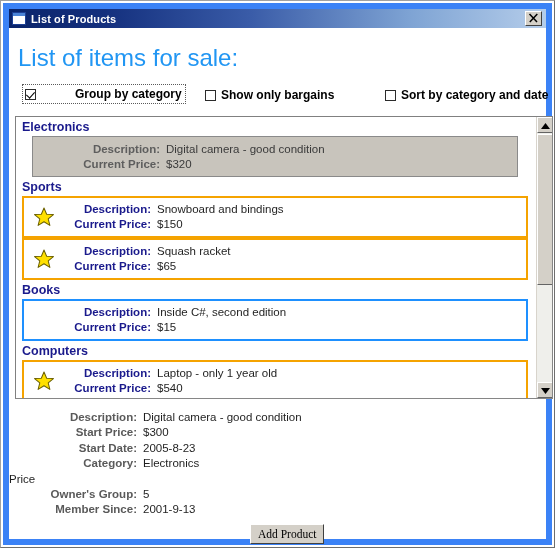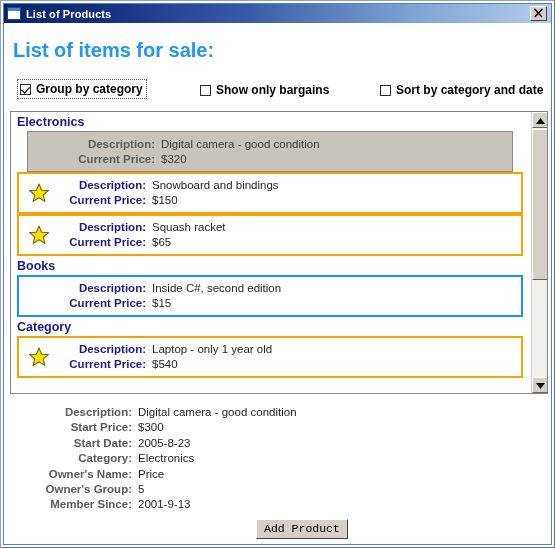--- a/index.html
+++ b/index.html
@@ -24,21 +24,21 @@
     background: #ffffff;
     border: 1px solid #a0a0a0;
     border-right-color: #6e6e6e;
     border-bottom-color: #6e6e6e;
   }
   .window-inner {
     position: absolute;
     left: 2px; top: 2px;
     right: 2px; bottom: 2px;
     background: #d946ef;
-    border: 1px solid #3b82f6;
+    border: 6px solid #3b82f6;
   }
 
   
   .titlebar {
     position: absolute;
     left: 0; top: 0;
     width: 100%;
     height: 19px;
     background: linear-gradient(to right, #0a246a 0%, #14307e 18%, #3a5ca8 45%, #7fa4d4 75%, #b5cdea 100%);
     display: flex;
@@ -91,22 +91,22 @@
     position: absolute;
     left: 0; top: 19px;
     right: 0; bottom: 0;
     background: #ffffff;
   }
 
   .heading {
     position: absolute;
     left: 9px;
     top: 16px;
-    font-size: 20px;
-    font-weight: bold;
+    font-size: 24px;
+    font-weight: normal;
     color: #2196f3;
     white-space: nowrap;
   }
 
   
   .checkbox-row {
     position: absolute;
     top: 58px;
     left: 0;
     width: 100%;
@@ -141,21 +141,21 @@
     content: "";
     position: absolute;
     left: 2px;
     top: 0px;
     width: 4px;
     height: 7px;
     border: solid #000000;
     border-width: 0 1.6px 1.6px 0;
     transform: rotate(42deg);
   }
-  #cb-group  { left: 13px;  top: -2px; }
+  #cb-group  { left: 13px;  top: -2px; gap: 34px; }
   #cb-barg   { left: 194px; top: 0px; justify-content: flex-end;  }
   #cb-sort   { left: 374px; top: 0px;  }
 
   
   .listpanel {
     position: absolute;
     left: 6px;
     top: 88px;
     width: 538px;
     height: 283px;
@@ -295,29 +295,29 @@
     white-space: nowrap;
   }
   .dvalue {
     color: #1f1f1f;
     white-space: nowrap;
   }
 
   
   .addbtn {
     position: absolute;
-    left: 252px;
+    left: 241px;
     top: 496px;
     min-width: 72px;
     height: 20px;
     box-sizing: border-box;
     background: #d4d0c8;
     border: 1px solid;
     border-color: #ffffff #404040 #404040 #ffffff;
-    font-family: Liberation Mono, monospace;
+    font-family: Liberation Serif, serif;
     font-size: 11.5px;
     color: #000000;
     padding: 0 7px;
     cursor: pointer;
     line-height: 18px;
     text-align: left;
   }
 </style>
 </head>
 <body>
@@ -364,20 +364,21 @@
                   <div class="frow">
                     <span class="flabel">Description:</span>
                     <span class="fvalue">Digital camera - good condition</span>
                   </div>
                   <div class="frow">
                     <span class="flabel">Current Price:</span>
                     <span class="fvalue">$320</span>
                   </div>
                 </div>
               </div>
+              <div class="group-header">Sports</div>
               <div class="item orange">
                 <div class="star-cell">
                   <svg width="22" height="22" viewBox="0 0 24 24">
                     <path d="M12 2.2 L14.9 9.0 L22.3 9.3 L16.6 14.0 L18.4 21.2 L12 17.2 L5.6 21.2 L7.4 14.0 L1.7 9.3 L9.1 9.0 Z" fill="#ffe000" stroke="#6b6000" stroke-width="1.1" stroke-linejoin="round"></path>
                   </svg>
                 </div>
                 <div class="fields">
                   <div class="frow">
                     <span class="flabel">Description:</span>
                     <span class="fvalue">Snowboard and bindings</span>
@@ -412,21 +413,21 @@
                   <div class="frow">
                     <span class="flabel">Description:</span>
                     <span class="fvalue">Inside C#, second edition</span>
                   </div>
                   <div class="frow">
                     <span class="flabel">Current Price:</span>
                     <span class="fvalue">$15</span>
                   </div>
                 </div>
               </div>
-              <div class="group-header">Category</div>
+              <div class="group-header">Computers</div>
               <div class="item orange">
                 <div class="star-cell">
                   <svg width="22" height="22" viewBox="0 0 24 24">
                     <path d="M12 2.2 L14.9 9.0 L22.3 9.3 L16.6 14.0 L18.4 21.2 L12 17.2 L5.6 21.2 L7.4 14.0 L1.7 9.3 L9.1 9.0 Z" fill="#ffe000" stroke="#6b6000" stroke-width="1.1" stroke-linejoin="round"></path>
                   </svg>
                 </div>
                 <div class="fields">
                   <div class="frow">
                     <span class="flabel">Description:</span>
                     <span class="fvalue">Laptop - only 1 year old</span>
@@ -466,21 +467,20 @@
           </div>
           <div class="drow">
             <span class="dlabel">Start Date:</span>
             <span class="dvalue">2005-8-23</span>
           </div>
           <div class="drow">
             <span class="dlabel">Category:</span>
             <span class="dvalue">Electronics</span>
           </div>
           <div class="drow">
-            <span class="dlabel">Owner's Name:</span>
             <span class="dvalue">Price</span>
           </div>
           <div class="drow">
             <span class="dlabel">Owner's Group:</span>
             <span class="dvalue">5</span>
           </div>
           <div class="drow">
             <span class="dlabel">Member Since:</span>
             <span class="dvalue">2001-9-13</span>
           </div>

